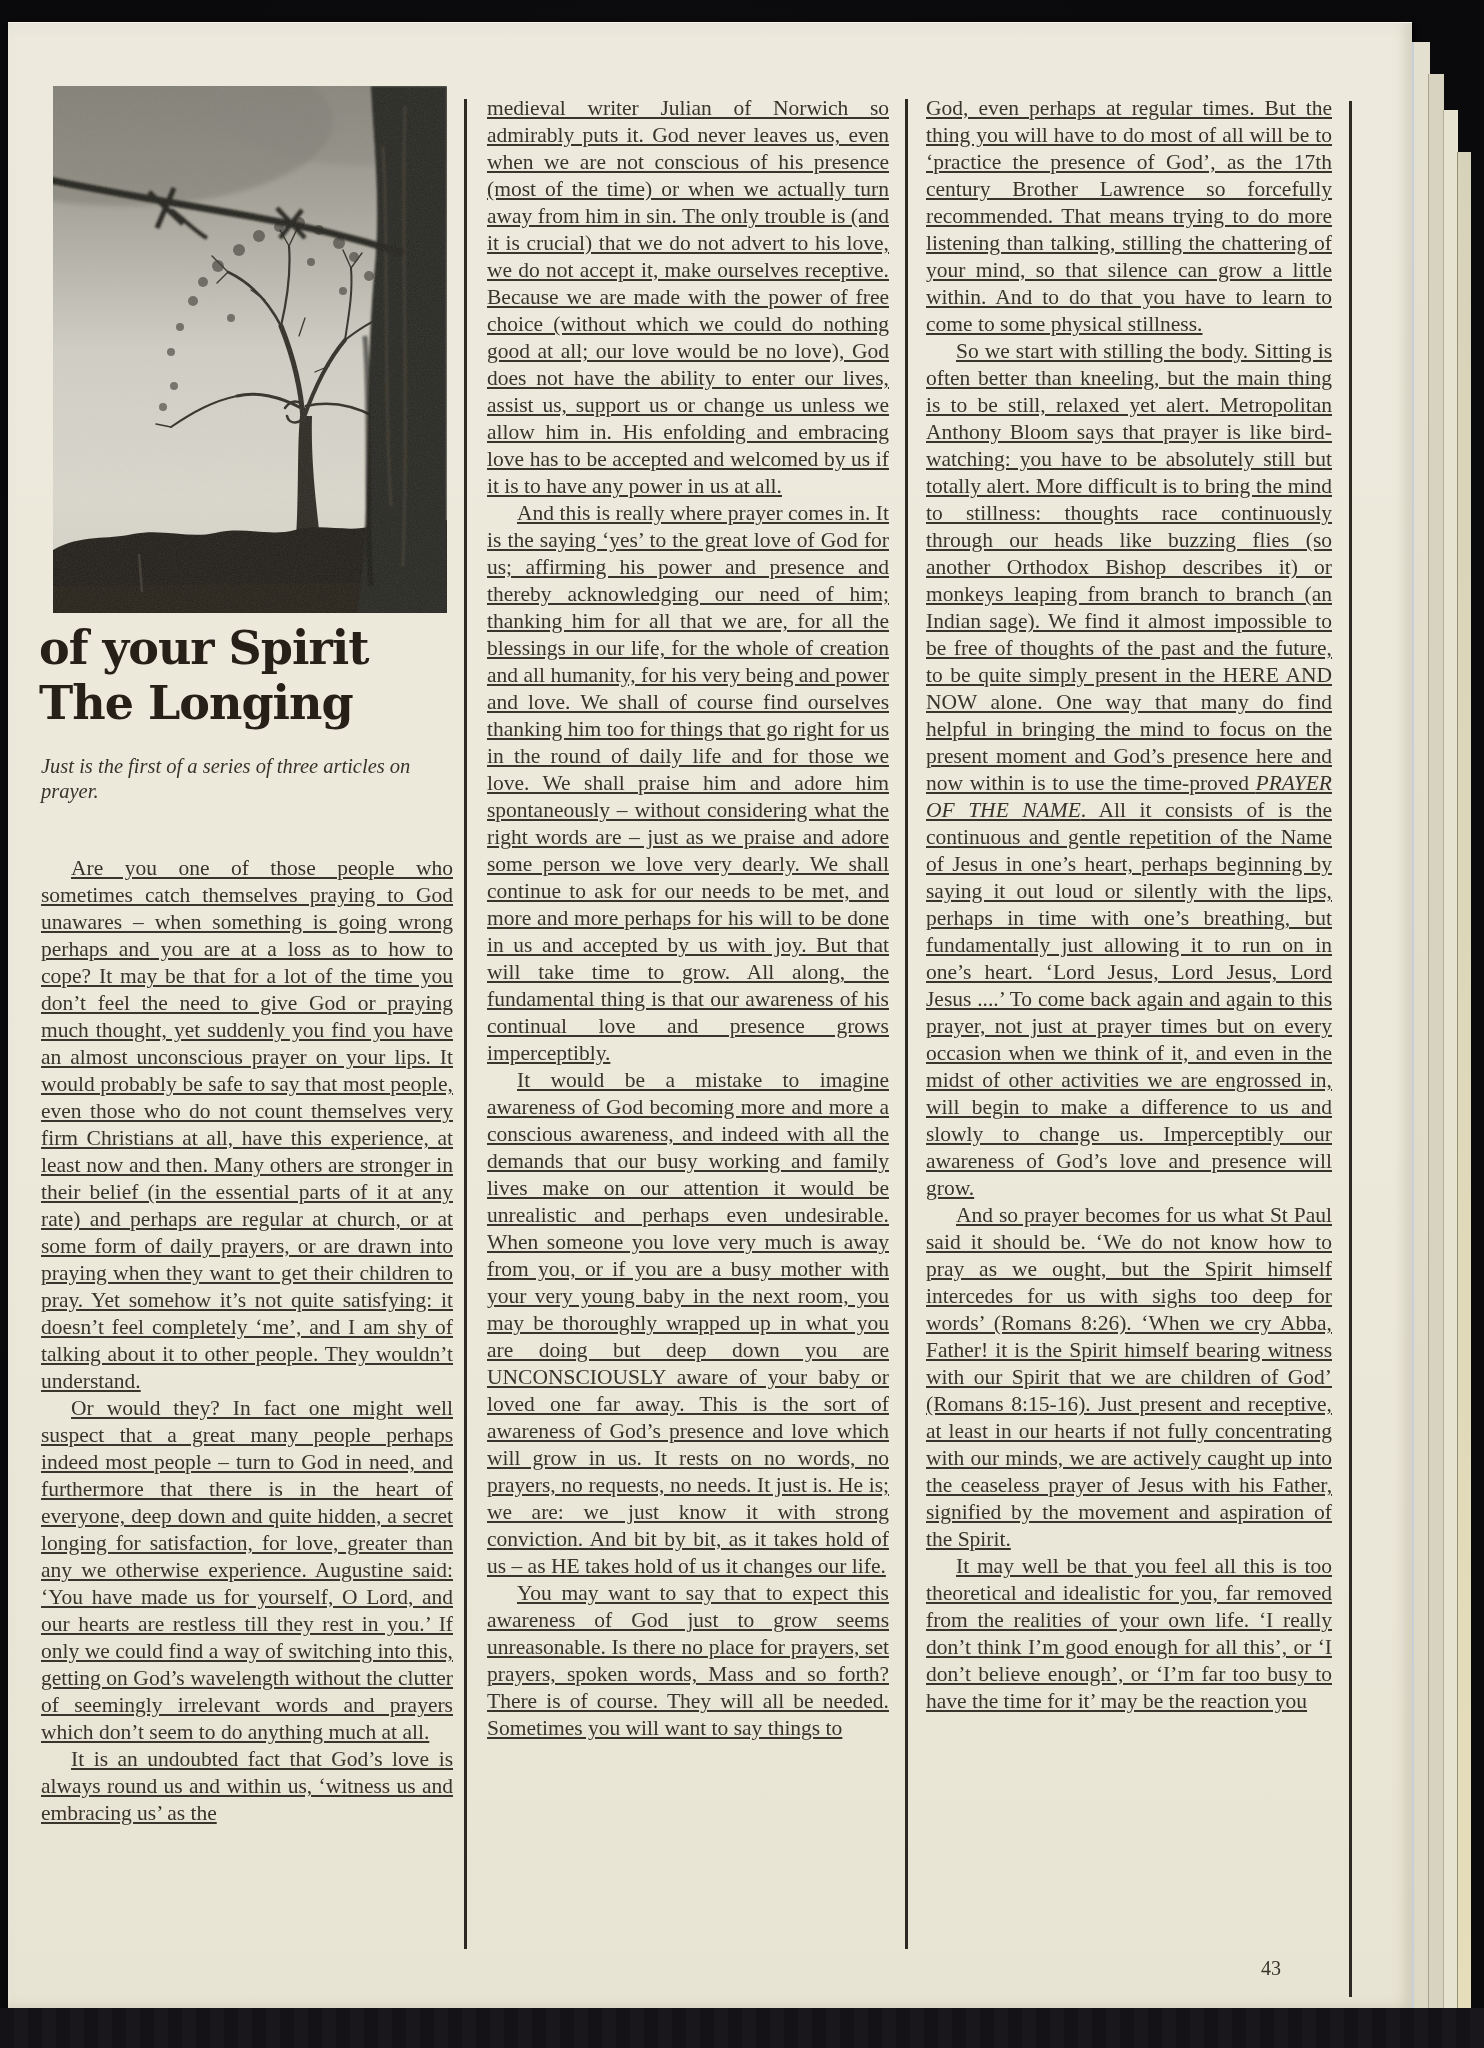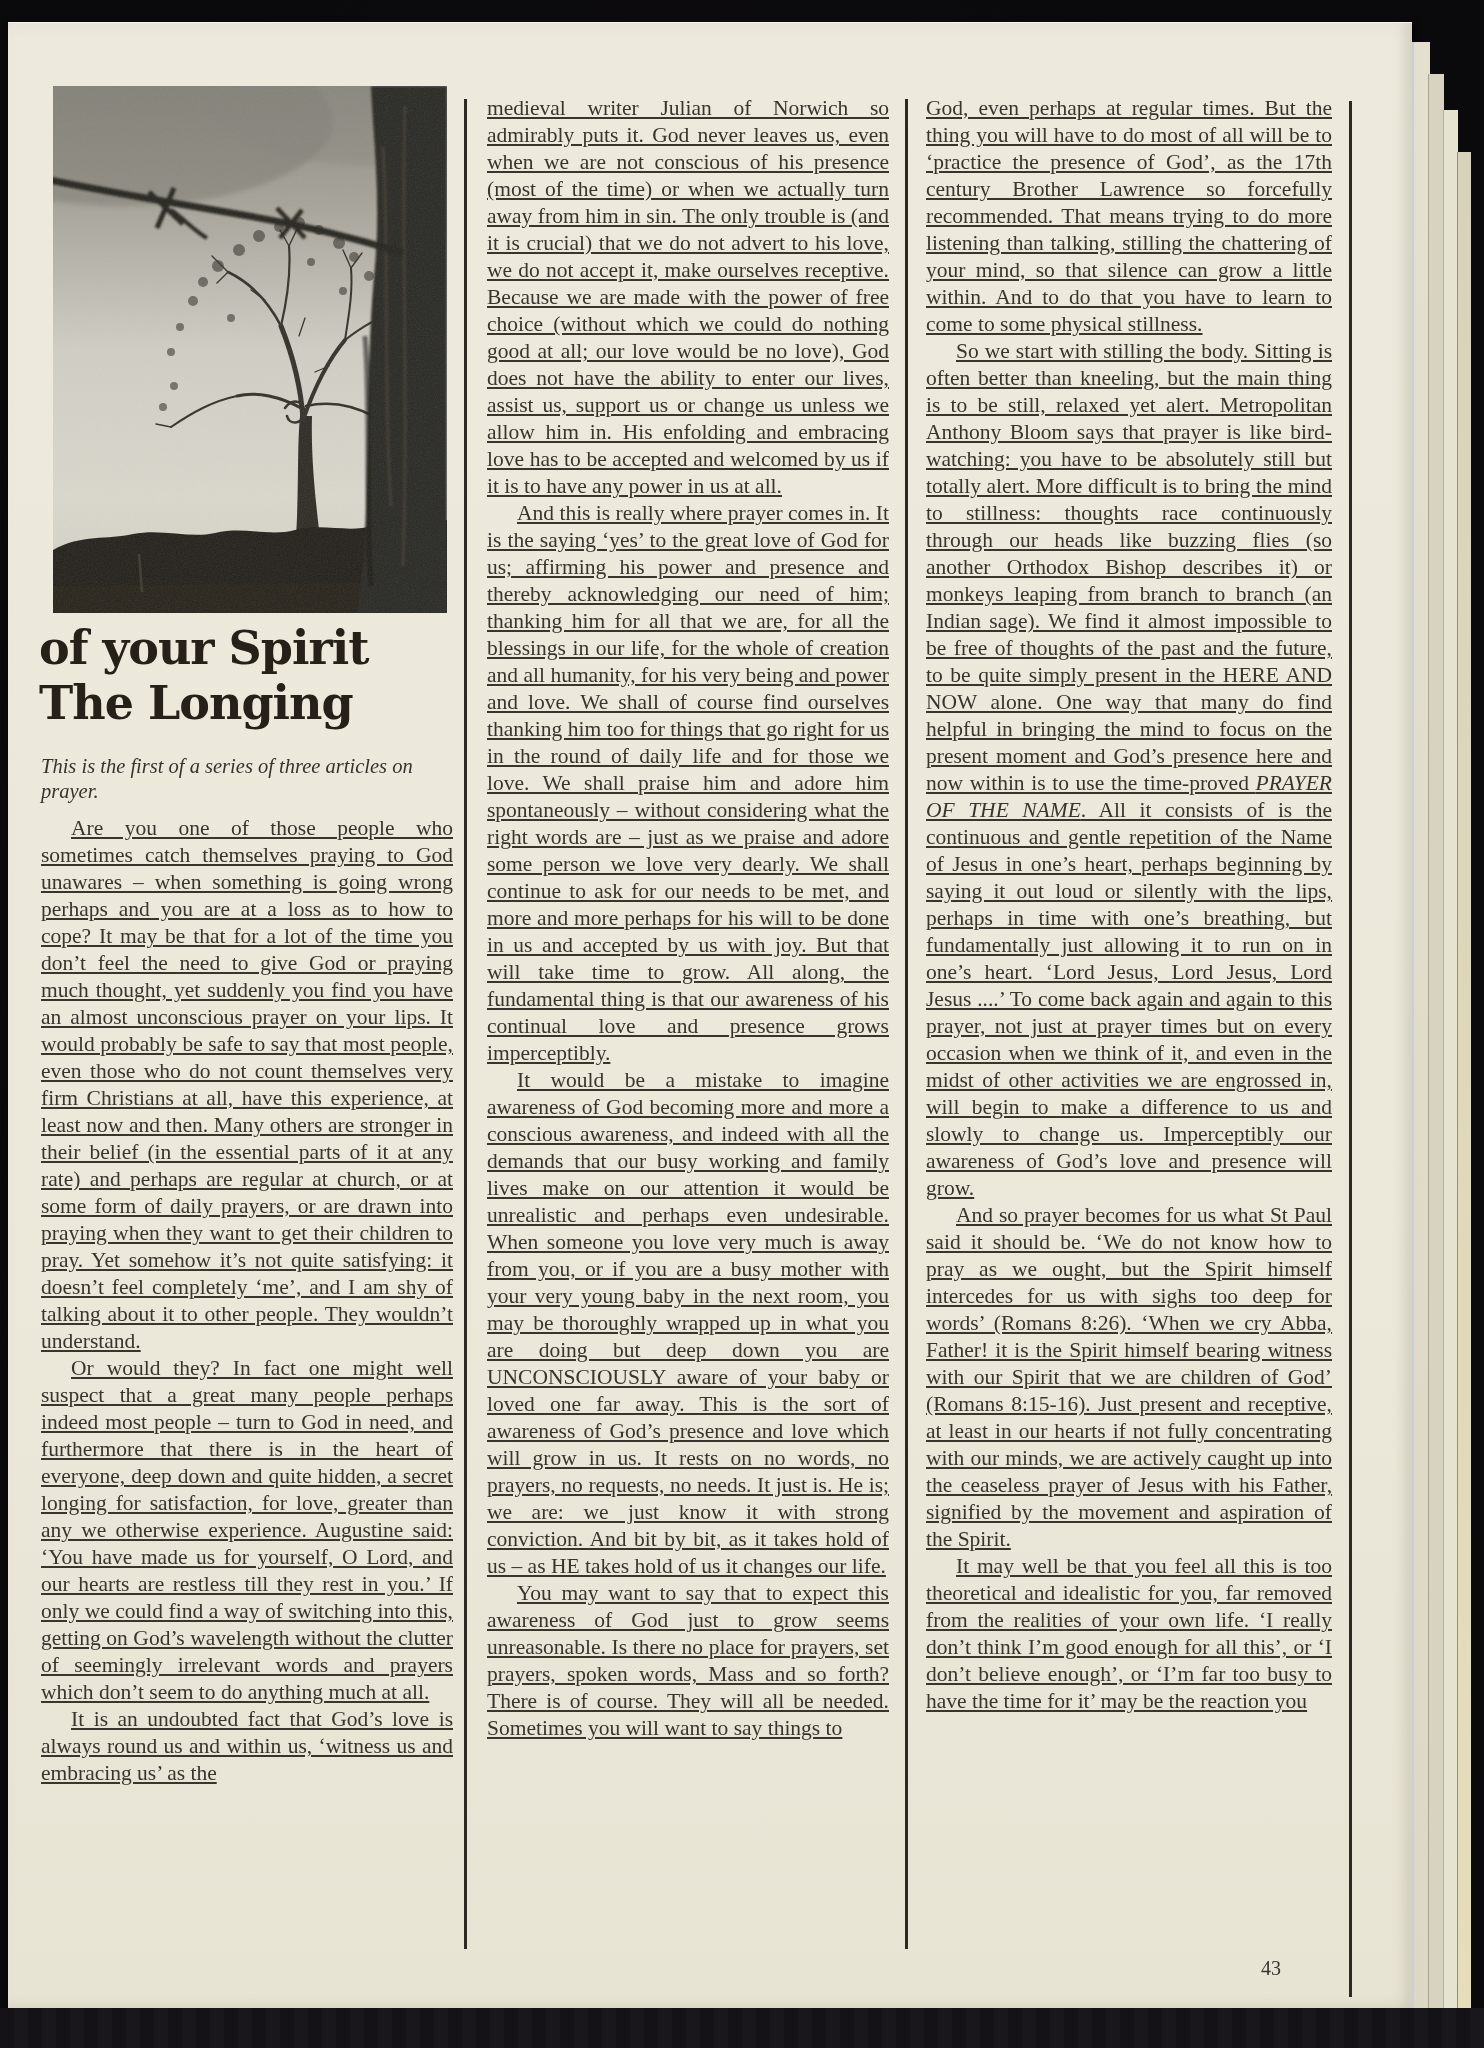--- a/index.html
+++ b/index.html
@@ -14,21 +14,21 @@
   .photo svg{display:block;width:100%;height:100%;}
   
   .title{position:absolute;left:31px;top:598px;width:430px;
     font-family:"DejaVu Serif",serif;font-weight:bold;font-size:46px;line-height:55px;
     letter-spacing:-1px;color:#262019;}
   .standfirst{position:absolute;left:33px;top:731px;width:418px;margin:0;
     font-family:"Liberation Serif",serif;font-style:italic;font-size:20.5px;line-height:25px;color:#37322b;}
   
   .col{position:absolute;font-family:"Liberation Serif",serif;font-size:21.5px;line-height:27px;
     color:#39342c;overflow:hidden;}
-  .col1{left:33px;top:792px;width:412px;height:1134px;}
+  .col1{left:33px;top:832px;width:412px;height:1134px;}
   .col2{left:479px;top:72px;width:402px;height:1860px;}
   .col3{left:918px;top:72px;width:406px;height:1860px;}
   .para{margin:0;text-align:justify;text-decoration:underline;}
   .para.indent{text-indent:30px;}
   .ital{font-style:italic;}
   
   .vrule{position:absolute;width:2.5px;background:#2d2a24;}
   .vrule1{left:456px;top:76px;height:1850px;}
   .vrule2{left:897px;top:76px;height:1850px;}
   .vrule3{left:1341px;top:78px;height:1896px;}
@@ -134,21 +134,21 @@
         </g>
         <rect width="394" height="527" filter="url(#grain)" opacity="0.5"></rect>
       </svg>
     </div>
 
     <div class="title">
       <div>of your Spirit</div>
       <div>The Longing</div>
     </div>
 
-    <p class="standfirst">This is the first of a series of three articles on prayer.</p>
+    <p class="standfirst">Just is the first of a series of three articles on prayer.</p>
 
     <div class="col col1">
         <p class="para indent"><span>Are you one of those people who sometimes catch themselves praying to God unawares – when something is going wrong perhaps and you are at a loss as to how to cope? It may be that for a lot of the time you don’t feel the need to give God or praying much thought, yet suddenly you find you have an almost unconscious prayer on your lips. It would probably be safe to say that most people, even those who do not count themselves very firm Christians at all, have this experience, at least now and then. Many others are stronger in their belief (in the essential parts of it at any rate) and perhaps are regular at church, or at some form of daily prayers, or are drawn into praying when they want to get their children to pray. Yet somehow it’s not quite satisfying: it doesn’t feel completely ‘me’, and I am shy of talking about it to other people. They wouldn’t understand.</span></p>
         <p class="para indent"><span>Or would they? In fact one might well suspect that a great many people perhaps indeed most people – turn to God in need, and furthermore that there is in the heart of everyone, deep down and quite hidden, a secret longing for satisfaction, for love, greater than any we otherwise experience. Augustine said: ‘You have made us for yourself, O Lord, and our hearts are restless till they rest in you.’ If only we could find a way of switching into this, getting on God’s wavelength without the clutter of seemingly irrelevant words and prayers which don’t seem to do anything much at all.</span></p>
         <p class="para indent"><span>It is an undoubted fact that God’s love is always round us and within us, ‘witness us and embracing us’ as the</span></p>
       </div>
     <div class="vrule vrule1"></div>
     <div class="col col2">
         <p class="para"><span>medieval writer Julian of Norwich so admirably puts it. God never leaves us, even when we are not conscious of his presence (most of the time) or when we actually turn away from him in sin. The only trouble is (and it is crucial) that we do not advert to his love, we do not accept it, make ourselves receptive. Because we are made with the power of free choice (without which we could do nothing good at all; our love would be no love), God does not have the ability to enter our lives, assist us, support us or change us unless we allow him in. His enfolding and embracing love has to be accepted and welcomed by us if it is to have any power in us at all.</span></p>
         <p class="para indent"><span>And this is really where prayer comes in. It is the saying ‘yes’ to the great love of God for us; affirming his power and presence and thereby acknowledging our need of him; thanking him for all that we are, for all the blessings in our life, for the whole of creation and all humanity, for his very being and power and love. We shall of course find ourselves thanking him too for things that go right for us in the round of daily life and for those we love. We shall praise him and adore him spontaneously – without considering what the right words are – just as we praise and adore some person we love very dearly. We shall continue to ask for our needs to be met, and more and more perhaps for his will to be done in us and accepted by us with joy. But that will take time to grow. All along, the fundamental thing is that our awareness of his continual love and presence grows imperceptibly.</span></p>

